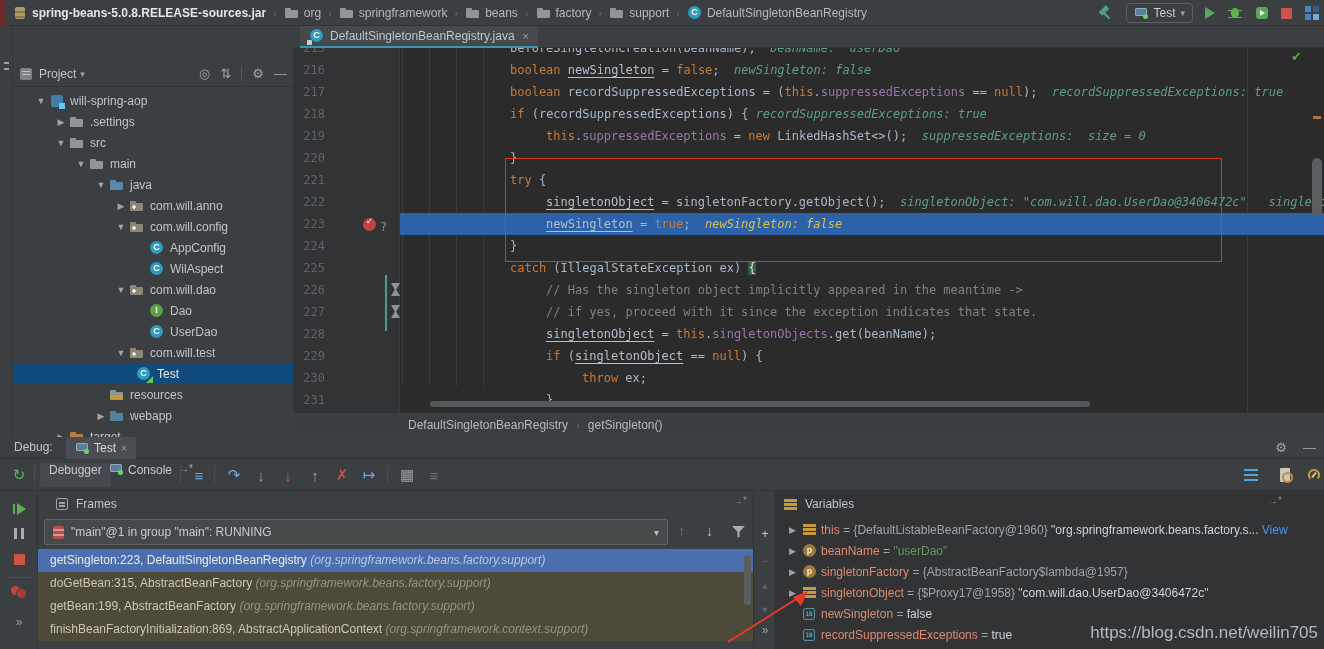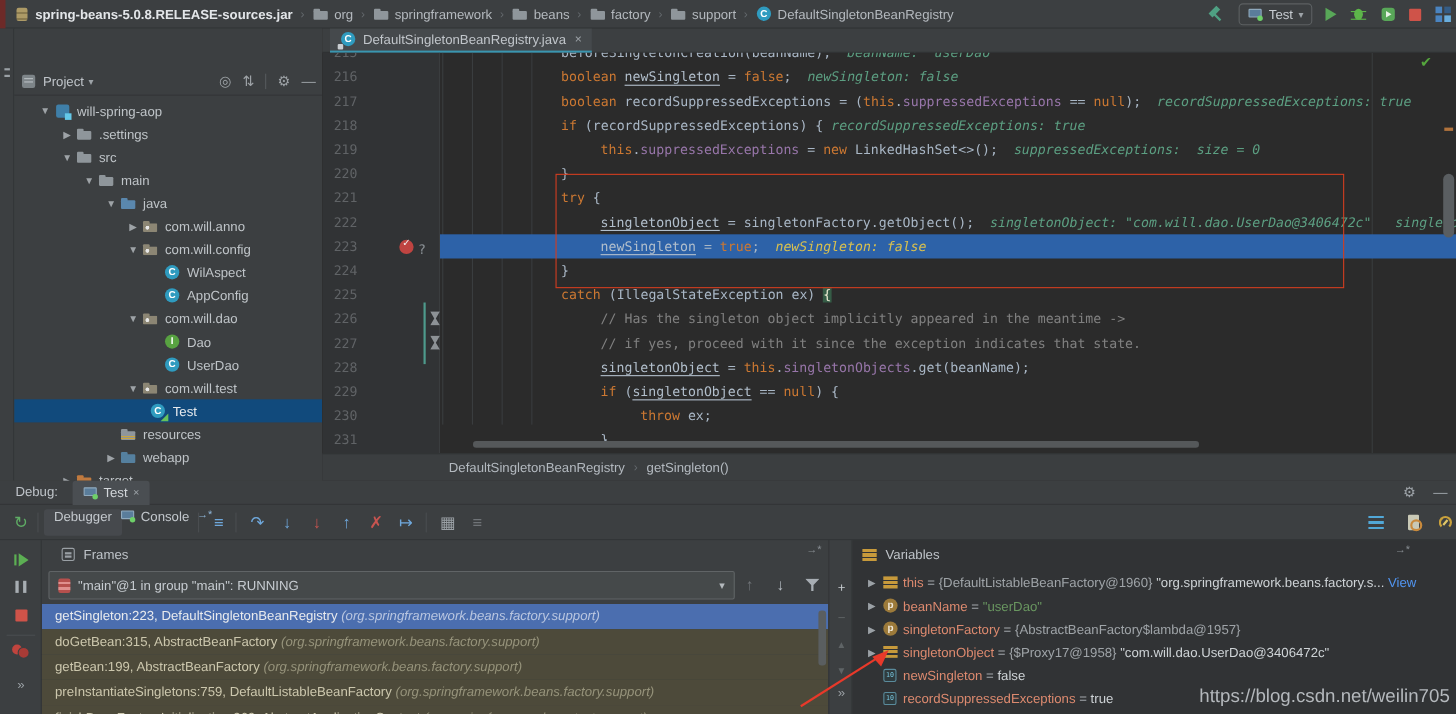--- a/index.html
+++ b/index.html
@@ -313,26 +313,26 @@
           <span class="lbl">com.will.anno</span>
         </div>
         <div class="trow" style="padding-left: 100px;">
           <span class="arr">▼</span>
           <i class="ic ic-package"></i>
           <span class="lbl">com.will.config</span>
         </div>
         <div class="trow" style="padding-left: 120px;">
           <span class="arr"></span>
           <i class="ic ic-class"></i>
+          <span class="lbl">AppConfig</span>
+        </div>
+        <div class="trow" style="padding-left: 120px;">
+          <span class="arr"></span>
+          <i class="ic ic-class"></i>
           <span class="lbl">WilAspect</span>
-        </div>
-        <div class="trow" style="padding-left: 120px;">
-          <span class="arr"></span>
-          <i class="ic ic-class"></i>
-          <span class="lbl">AppConfig</span>
         </div>
         <div class="trow" style="padding-left: 100px;">
           <span class="arr">▼</span>
           <i class="ic ic-package"></i>
           <span class="lbl">com.will.dao</span>
         </div>
         <div class="trow" style="padding-left: 120px;">
           <span class="arr"></span>
           <i class="ic ic-interface"></i>
           <span class="lbl">Dao</span>
@@ -528,21 +528,20 @@
       <span>"main"@1 in group "main": RUNNING</span>
       <span class="caret">▾</span>
     </div>
     <span class="fnav dim" style="left:678px">↑</span>
     <span class="fnav" style="left:706px;color:#b8bfc5">↓</span>
     <span class="funnel" style="left:732px"></span>
     <div class="frames-rows" id="framelist">
         <div class="frow sel"><span class="mth">getSingleton:223, DefaultSingletonBeanRegistry </span><span class="pkg">(org.springframework.beans.factory.support)</span></div>
         <div class="frow"><span class="mth">doGetBean:315, AbstractBeanFactory </span><span class="pkg">(org.springframework.beans.factory.support)</span></div>
         <div class="frow"><span class="mth">getBean:199, AbstractBeanFactory </span><span class="pkg">(org.springframework.beans.factory.support)</span></div>
-        <div class="frow"><span class="mth">preInstantiateSingletons:759, DefaultListableBeanFactory </span><span class="pkg">(org.springframework.beans.factory.support)</span></div>
         <div class="frow"><span class="mth">finishBeanFactoryInitialization:869, AbstractApplicationContext </span><span class="pkg">(org.springframework.context.support)</span></div>
       </div>
     <div class="fscroll"></div>
 
     <div class="varbar">
       <span style="top:36px;color:#c9ced2">+</span>
       <span style="top:63px;color:#5f6466">−</span>
       <span style="top:90px;color:#5f6466;font-size:9px">▲</span>
       <span style="top:114px;color:#5f6466;font-size:9px">▼</span>
       <span style="top:132px;color:#9aa0a5">»</span>

